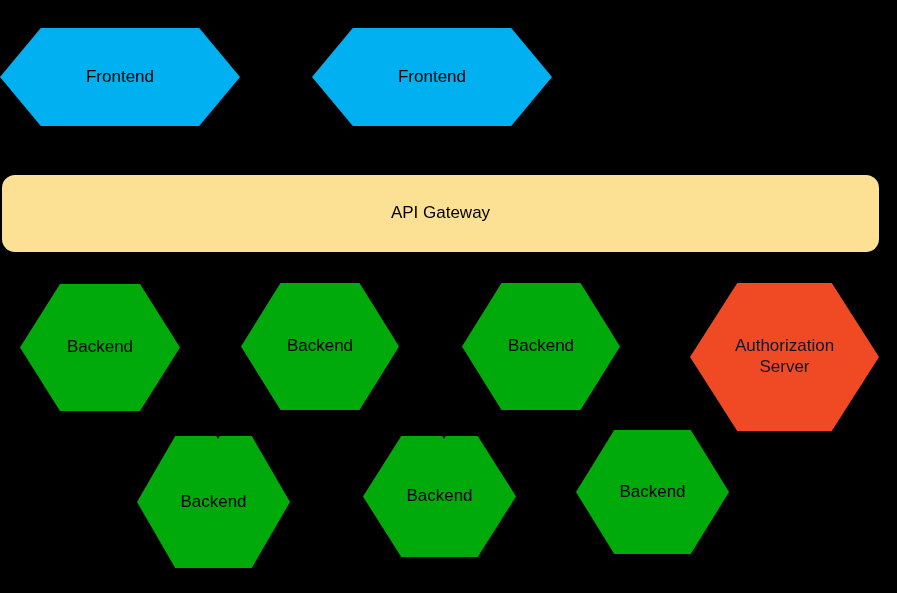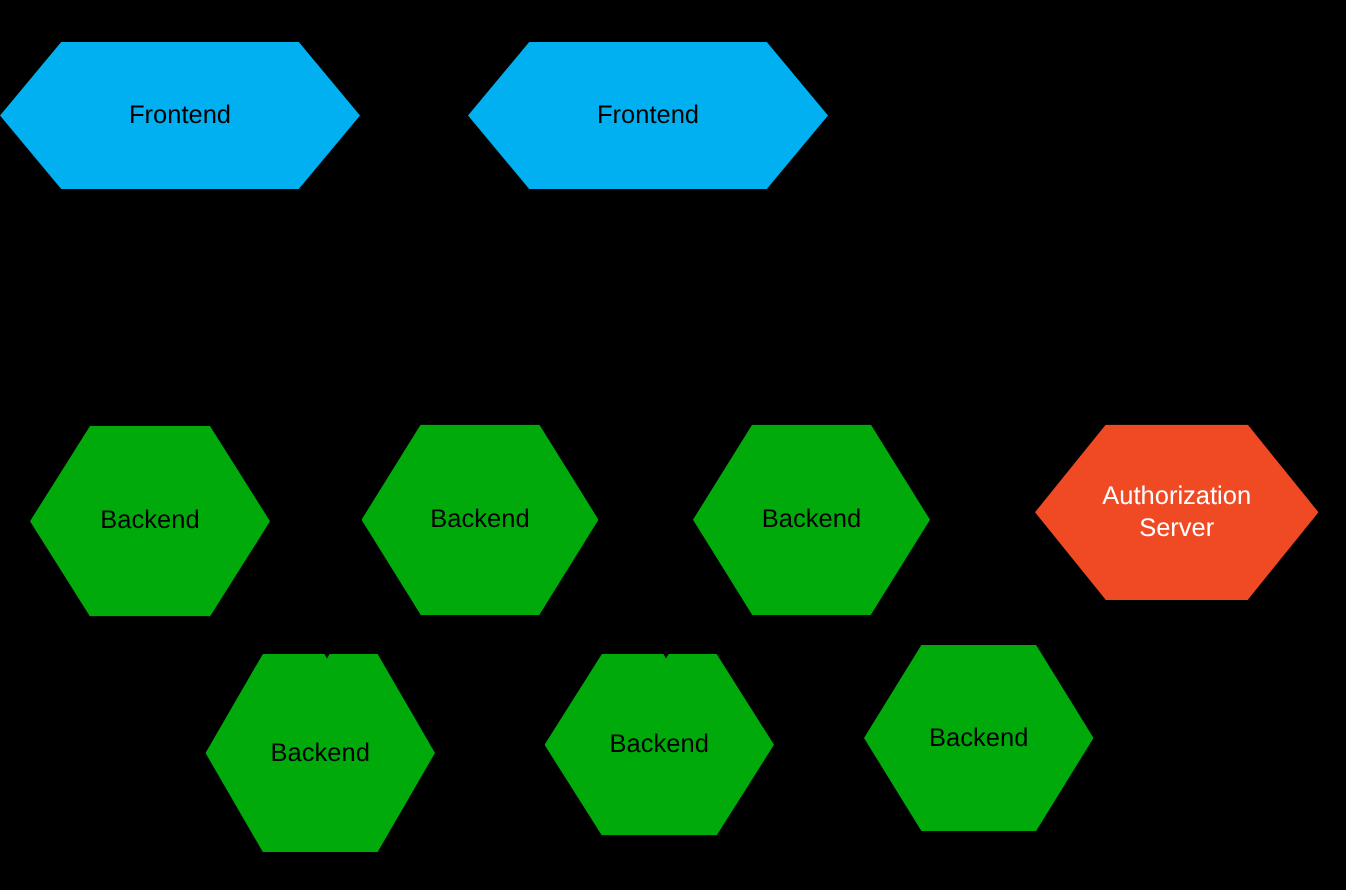--- a/index.html
+++ b/index.html
@@ -58,30 +58,33 @@
 </head>
 <body>
 
 <div id="canvas" style="background: rgb(0, 0, 0); width: 897px; height: 593px; padding-left: 28px;">
     <div class="node hex-wide" style="left: 0px; top: 28px; width: 240px; height: 98px; background: rgb(0, 176, 240); color: rgb(0, 0, 0);">
       <span class="node-label">Frontend</span>
     </div>
     <div class="node hex-wide" style="left: 312px; top: 28px; width: 240px; height: 98px; background: rgb(0, 176, 240); color: rgb(0, 0, 0);">
       <span class="node-label">Frontend</span>
     </div>
+    <div class="node rounded-bar" style="left: 2px; top: 175px; width: 877px; height: 77px; background: rgb(252, 224, 147); color: rgb(0, 0, 0);">
+      <span class="node-label">API Gateway</span>
+    </div>
     <div class="node hex-reg" style="left: 20px; top: 284px; width: 160px; height: 127px; background: rgb(0, 170, 10); color: rgb(0, 0, 0);">
       <span class="node-label">Backend</span>
     </div>
     <div class="node hex-reg" style="left: 241px; top: 283px; width: 158px; height: 127px; background: rgb(0, 170, 10); color: rgb(0, 0, 0);">
       <span class="node-label">Backend</span>
     </div>
     <div class="node hex-reg" style="left: 462px; top: 283px; width: 158px; height: 127px; background: rgb(0, 170, 10); color: rgb(0, 0, 0);">
       <span class="node-label">Backend</span>
     </div>
-    <div class="node hex-reg" style="left: 690px; top: 283px; width: 189px; height: 117px; background: rgb(240, 74, 37); color: #ffffff;">
+    <div class="node hex-reg" style="left: 690px; top: 283px; width: 189px; height: 148px; background: rgb(240, 74, 37); color: #0f172a;">
       <span class="node-label">Authorization
 Server</span>
     </div>
     <div class="node hex-reg" style="left: 137px; top: 436px; width: 153px; height: 132px; background: rgb(0, 170, 10); color: rgb(0, 0, 0);">
       <span class="node-label">Backend</span>
     </div>
     <div class="node hex-reg" style="left: 363px; top: 436px; width: 153px; height: 121px; background: rgb(0, 170, 10); color: rgb(0, 0, 0);">
       <span class="node-label">Backend</span>
     </div>
     <div class="node hex-reg" style="left: 576px; top: 430px; width: 153px; height: 124px; background: rgb(0, 170, 10); color: rgb(0, 0, 0);">

